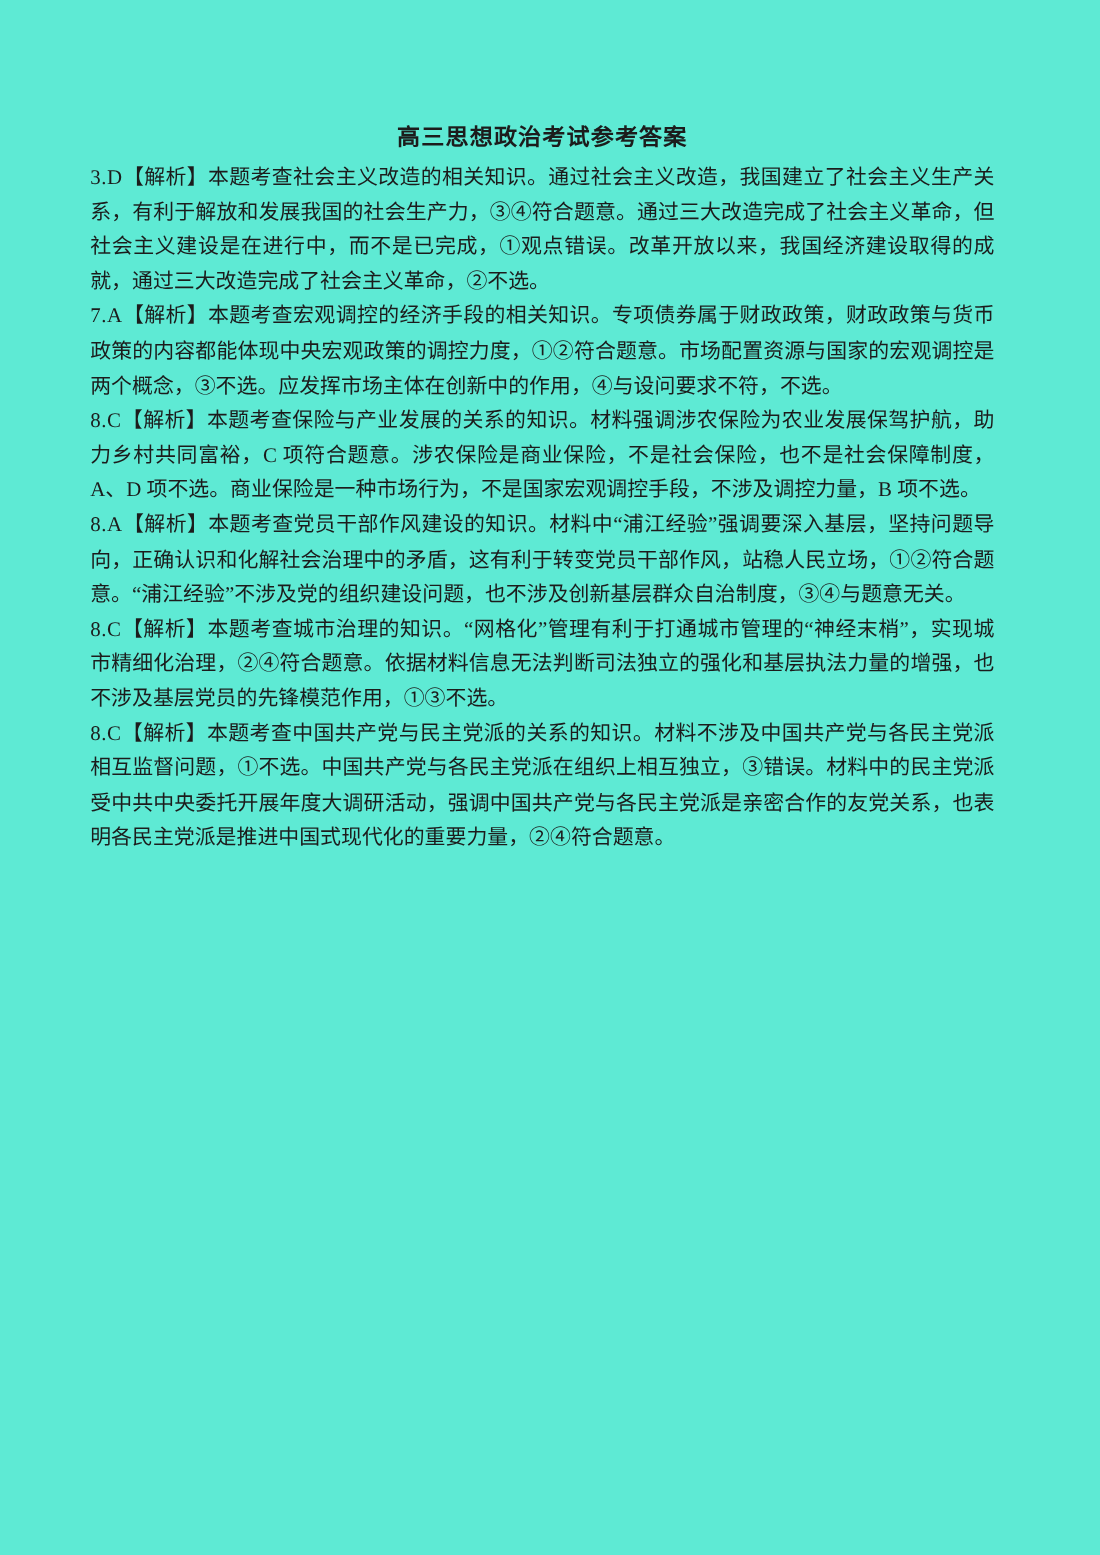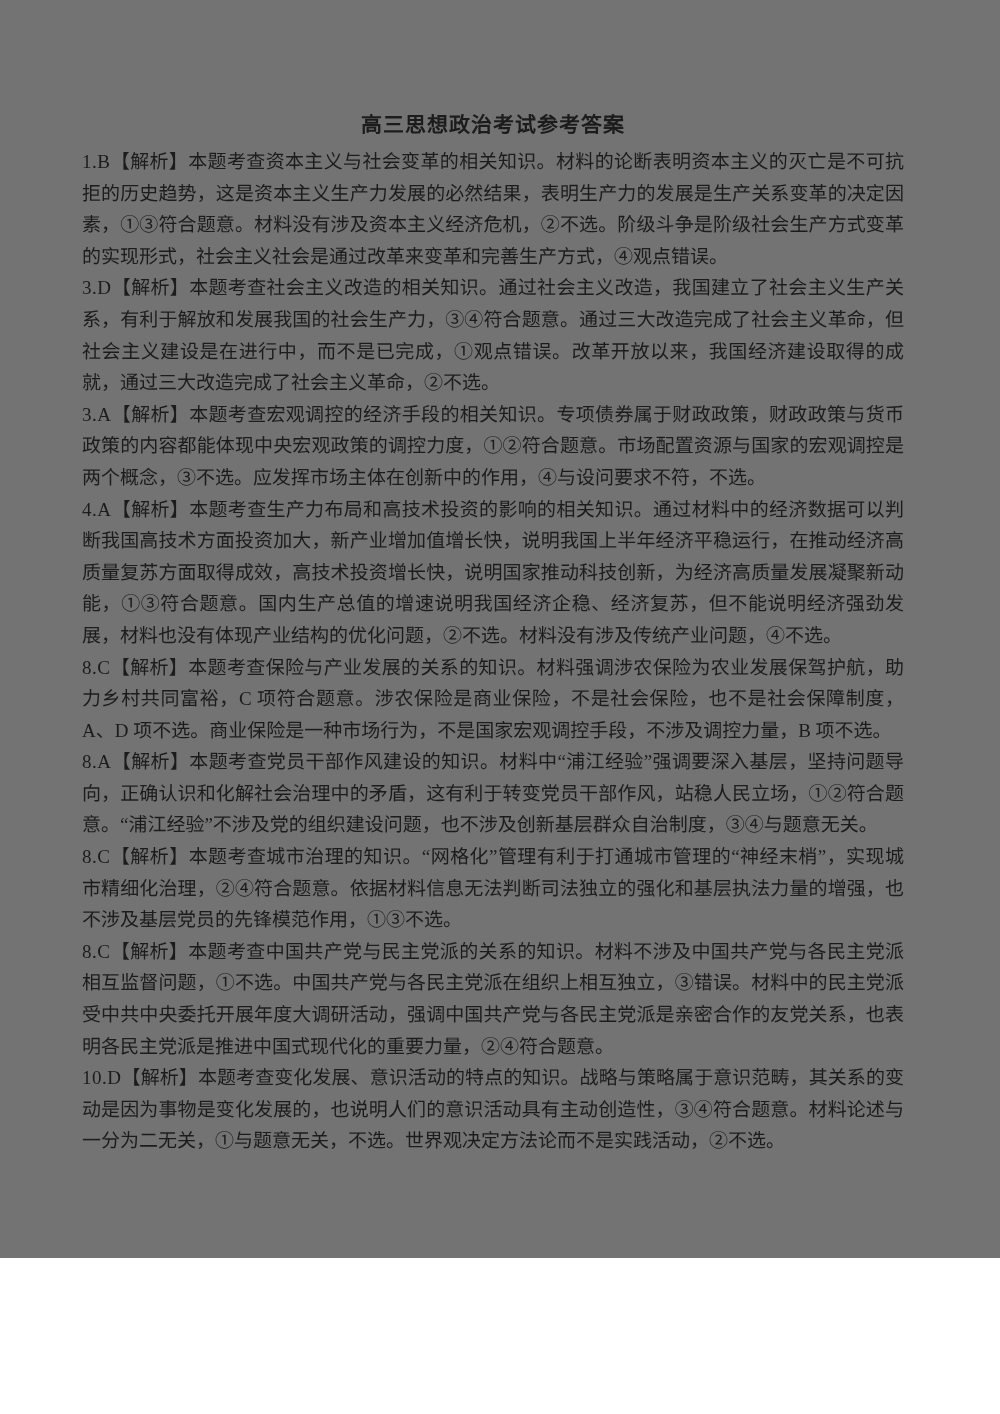--- a/index.html
+++ b/index.html
@@ -10,23 +10,23 @@
   body {
     width: 1000px;
     height: 1414px;
     overflow: hidden;
     font-family: "Liberation Serif", "DejaVu Serif", serif;
     color: #1c1c1c;
   }
   .page {
     box-sizing: border-box;
     width: 1000px;
-    height: 1258px;
+    height: 1414px;
     padding: 110px 96px 0 82px;
-    background: #737373;
+    background: #5eead4;
   }
   .title {
     margin: 0 0 6px 0;
     text-align: center;
     font-size: 21px;
     line-height: 30px;
     font-weight: bold;
     letter-spacing: 1px;
   }
   .answers {
@@ -47,23 +47,20 @@
     
     font-weight: normal;
   }
 </style>
 </head>
 <body>
 
 <div class="page">
   <h1 class="title">高三思想政治考试参考答案</h1>
   <section class="answers">
-    <p class="item"><span class="prefix">1.B</span><span class="label">【解析】</span><span class="body">本题考查资本主义与社会变革的相关知识。材料的论断表明资本主义的灭亡是不可抗拒的历史趋势，这是资本主义生产力发展的必然结果，表明生产力的发展是生产关系变革的决定因素，①③符合题意。材料没有涉及资本主义经济危机，②不选。阶级斗争是阶级社会生产方式变革的实现形式，社会主义社会是通过改革来变革和完善生产方式，④观点错误。</span></p>
     <p class="item"><span class="prefix">3.D</span><span class="label">【解析】</span><span class="body">本题考查社会主义改造的相关知识。通过社会主义改造，我国建立了社会主义生产关系，有利于解放和发展我国的社会生产力，③④符合题意。通过三大改造完成了社会主义革命，但社会主义建设是在进行中，而不是已完成，①观点错误。改革开放以来，我国经济建设取得的成就，通过三大改造完成了社会主义革命，②不选。</span></p>
-    <p class="item"><span class="prefix">3.A</span><span class="label">【解析】</span><span class="body">本题考查宏观调控的经济手段的相关知识。专项债券属于财政政策，财政政策与货币政策的内容都能体现中央宏观政策的调控力度，①②符合题意。市场配置资源与国家的宏观调控是两个概念，③不选。应发挥市场主体在创新中的作用，④与设问要求不符，不选。</span></p>
-    <p class="item"><span class="prefix">4.A</span><span class="label">【解析】</span><span class="body">本题考查生产力布局和高技术投资的影响的相关知识。通过材料中的经济数据可以判断我国高技术方面投资加大，新产业增加值增长快，说明我国上半年经济平稳运行，在推动经济高质量复苏方面取得成效，高技术投资增长快，说明国家推动科技创新，为经济高质量发展凝聚新动能，①③符合题意。国内生产总值的增速说明我国经济企稳、经济复苏，但不能说明经济强劲发展，材料也没有体现产业结构的优化问题，②不选。材料没有涉及传统产业问题，④不选。</span></p>
+    <p class="item"><span class="prefix">7.A</span><span class="label">【解析】</span><span class="body">本题考查宏观调控的经济手段的相关知识。专项债券属于财政政策，财政政策与货币政策的内容都能体现中央宏观政策的调控力度，①②符合题意。市场配置资源与国家的宏观调控是两个概念，③不选。应发挥市场主体在创新中的作用，④与设问要求不符，不选。</span></p>
     <p class="item"><span class="prefix">8.C</span><span class="label">【解析】</span><span class="body">本题考查保险与产业发展的关系的知识。材料强调涉农保险为农业发展保驾护航，助力乡村共同富裕，C 项符合题意。涉农保险是商业保险，不是社会保险，也不是社会保障制度，A、D 项不选。商业保险是一种市场行为，不是国家宏观调控手段，不涉及调控力量，B 项不选。</span></p>
     <p class="item"><span class="prefix">8.A</span><span class="label">【解析】</span><span class="body">本题考查党员干部作风建设的知识。材料中“浦江经验”强调要深入基层，坚持问题导向，正确认识和化解社会治理中的矛盾，这有利于转变党员干部作风，站稳人民立场，①②符合题意。“浦江经验”不涉及党的组织建设问题，也不涉及创新基层群众自治制度，③④与题意无关。</span></p>
     <p class="item"><span class="prefix">8.C</span><span class="label">【解析】</span><span class="body">本题考查城市治理的知识。“网格化”管理有利于打通城市管理的“神经末梢”，实现城市精细化治理，②④符合题意。依据材料信息无法判断司法独立的强化和基层执法力量的增强，也不涉及基层党员的先锋模范作用，①③不选。</span></p>
     <p class="item"><span class="prefix">8.C</span><span class="label">【解析】</span><span class="body">本题考查中国共产党与民主党派的关系的知识。材料不涉及中国共产党与各民主党派相互监督问题，①不选。中国共产党与各民主党派在组织上相互独立，③错误。材料中的民主党派受中共中央委托开展年度大调研活动，强调中国共产党与各民主党派是亲密合作的友党关系，也表明各民主党派是推进中国式现代化的重要力量，②④符合题意。</span></p>
-    <p class="item"><span class="prefix">10.D</span><span class="label">【解析】</span><span class="body">本题考查变化发展、意识活动的特点的知识。战略与策略属于意识范畴，其关系的变动是因为事物是变化发展的，也说明人们的意识活动具有主动创造性，③④符合题意。材料论述与一分为二无关，①与题意无关，不选。世界观决定方法论而不是实践活动，②不选。</span></p>
   </section>
 </div>
 
 </body></html>

